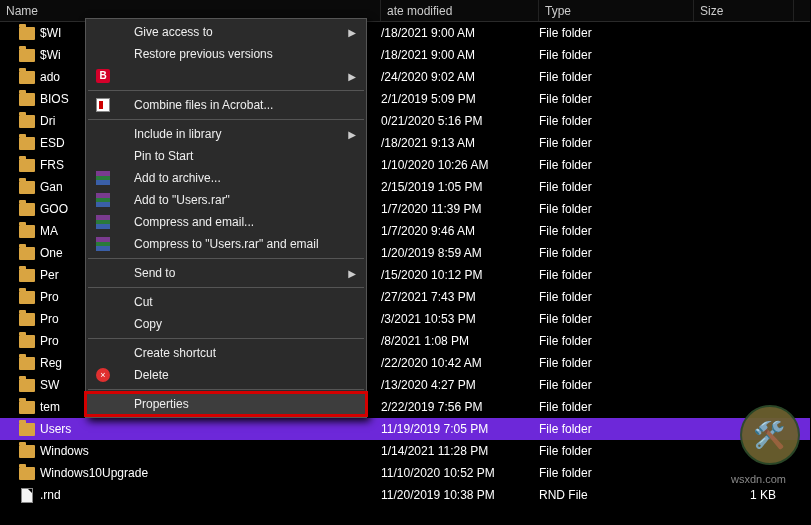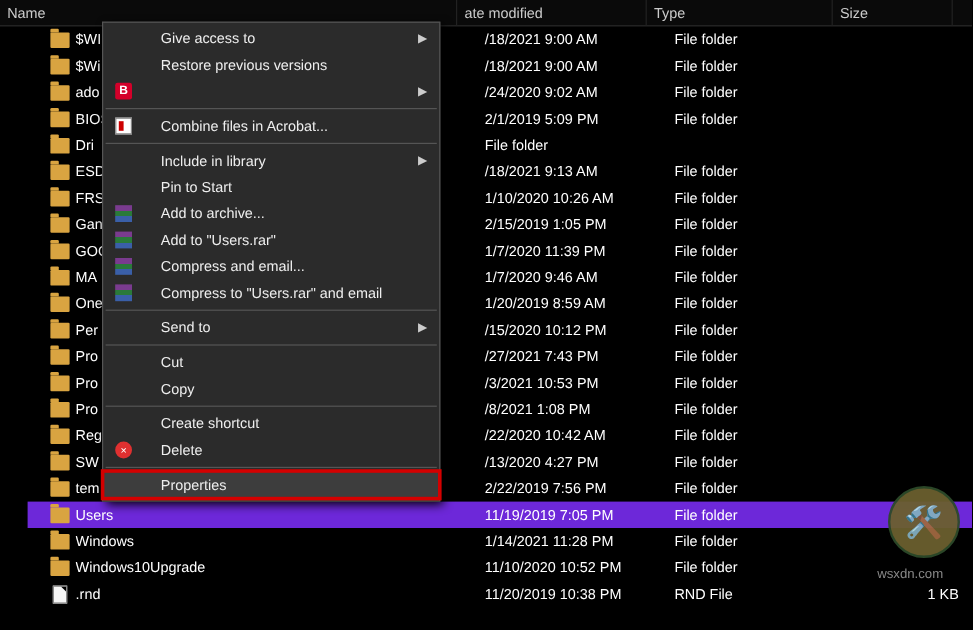--- a/index.html
+++ b/index.html
@@ -18,21 +18,21 @@
     background: #0a0a0a; color: #ccc;
     position: relative; z-index: 1;
   }
   .hcol { padding: 2px 6px; border-right: 1px solid #222; height: 100%; line-height: 18px; }
   .col-name { width: 381px; }
   .col-date { width: 158px; }
   .col-type { width: 155px; }
   .col-size { width: 100px; text-align: left; }
 
   
-  .rows { position: relative; padding-left: 23px; }
+  .rows { position: relative; }
   .row {
     display: flex; align-items: center; height: 22px;
     padding-left: 18px;
   }
   .row .icon { width: 18px; height: 16px; margin-right: 4px; display: inline-flex; align-items: center; justify-content: center; }
   .row .name { width: 341px; white-space: nowrap; overflow: hidden; text-overflow: ellipsis; }
   .row .date { width: 158px; color: #fff; }
   .row .type { width: 155px; color: #fff; }
   .row .size { width: 90px; text-align: right; padding-right: 8px; }
   .row.selected { background: #6d28d9; color: #fff; }
@@ -122,20 +122,21 @@
         <span class="name">BIOS</span>
         <span class="date">2/1/2019 5:09 PM</span>
         <span class="type">File folder</span>
         <span class="size"></span>
       </div>
       <div class="row">
         <span class="icon">
           <span class="folder-ico"></span>
         </span>
         <span class="name">Dri</span>
+        <span class="date">0/21/2020 5:16 PM</span>
         <span class="type">File folder</span>
         <span class="size"></span>
       </div>
       <div class="row">
         <span class="icon">
           <span class="folder-ico"></span>
         </span>
         <span class="name">ESD</span>
         <span class="date">/18/2021 9:13 AM</span>
         <span class="type">File folder</span>

